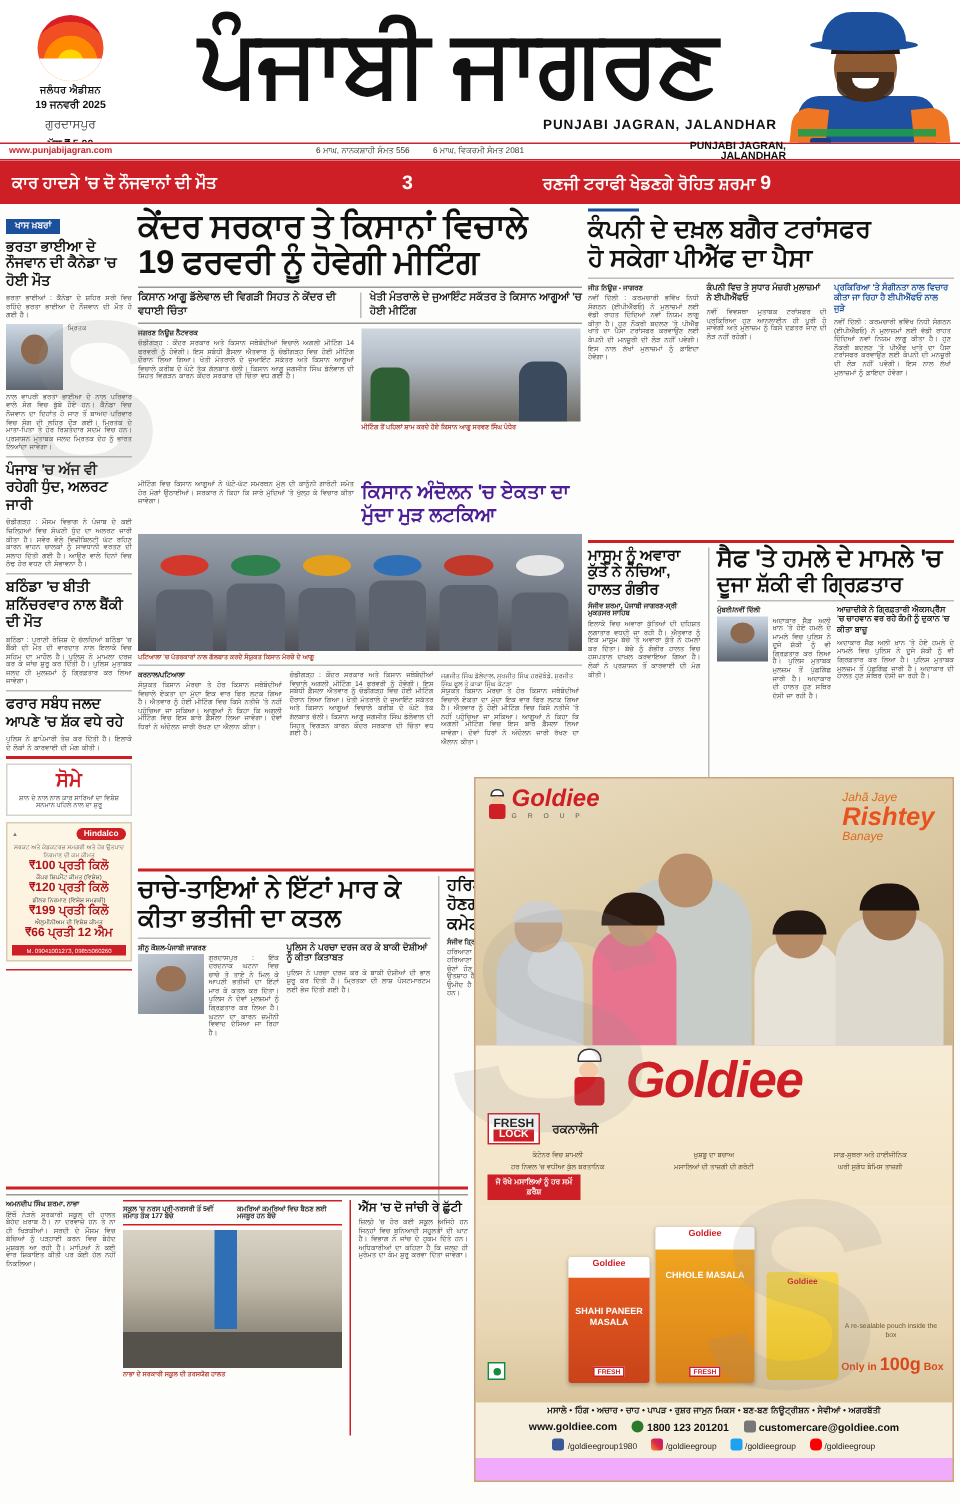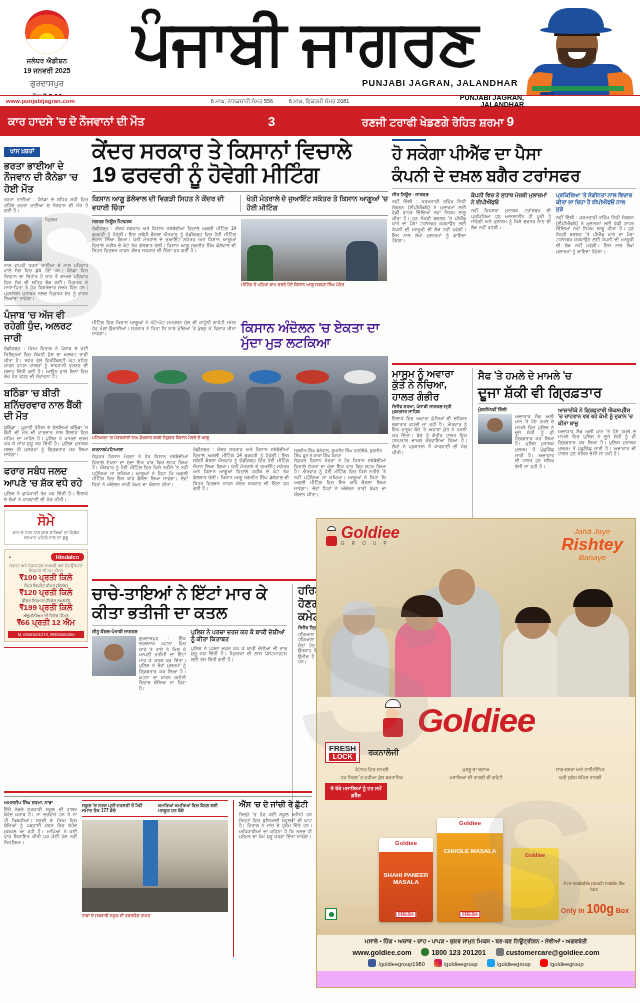--- a/index.html
+++ b/index.html
@@ -142,21 +142,21 @@
   .ad-top { position:relative; height:178px;
     background:linear-gradient(160deg,#e9dcc0 0%,#ddcba5 40%,#cbb versch 100%);
     background:linear-gradient(160deg,#e9dcc0 0%,#ddcba5 45%,#c9b68f 100%); overflow:hidden;}
   .ad-brand { position:absolute; left:8px; top:6px; display:flex; align-items:center; gap:3px;}
   .ad-chef{width:13px;height:20px;position:relative;}
   .ad-chef .hat{position:absolute;left:2px;top:0;width:9px;height:5px;background:#fff;border:.7px solid #333;border-radius:4px 4px 0 0;}
   .ad-chef .fc{position:absolute;left:3px;top:5px;width:7px;height:6px;background:#f3cba8;border-radius:50%;}
   .ad-chef .bd{position:absolute;left:1px;top:10px;width:11px;height:10px;background:#cf1f26;border-radius:2px;}
   .ad-brand .gname{font-size:16px;font-weight:bold;color:#cf1f26;font-style:italic;line-height:16px;}
   .ad-brand .ggrp{font-size:4.5px;letter-spacing:3px;color:#555;}
-  .ad-tag { position:absolute; right:12px; top:8px; text-align:center; color:#e06a1c;}
+  .ad-tag { position:absolute; right:12px; top:8px; text-align:left; color:#e06a1c;}
   .ad-tag .l1{font-size:8px;font-style:italic;}
   .ad-tag .l2{font-size:17px;font-weight:bold;font-style:italic;line-height:17px;color:#e8521f;}
   .ad-tag .l3{font-size:8px;font-style:italic;}
   .fam { position:absolute; bottom:0; left:0; width:100%; height:130px;}
   .fam .p1{position:absolute;left:14px;bottom:0;width:58px;height:74px;background:#cfd3d6;border-radius:26px 26px 0 0;}
   .fam .p1h{position:absolute;left:26px;bottom:62px;width:32px;height:32px;background:#c9a98c;border-radius:50%;}
   .fam .p1hr{position:absolute;left:25px;bottom:82px;width:34px;height:14px;background:#cfcfcf;border-radius:17px 17px 0 0;}
   .fam .p2{position:absolute;left:96px;bottom:0;width:88px;height:112px;background:#c8ccc9;border-radius:34px 34px 0 0;}
   .fam .p2h{position:absolute;left:122px;bottom:92px;width:36px;height:36px;background:#b98f6c;border-radius:50%;}
   .fam .p3{position:absolute;left:78px;bottom:0;width:56px;height:78px;background:#e8738f;border-radius:24px 24px 0 0;}
@@ -408,22 +408,22 @@
           <div class="byline" style="margin-top:2px;">ਸੰਜੀਵ ਤ੍ਰਿਪਾਠੀ, ਜਾਗਰਣ-ਚੰਡੀਗੜ੍ਹ</div>
           <div class="tx" style="height:190px;">ਹਰਿਆਣਾ 'ਚ ਸਾਲ 2013-14 ਤੋਂ ਬਾਅਦ ਐਤਵਾਰ ਨੂੰ ਹਰਿਆਣਾ ਸਿੱਖ ਗੁਰਦੁਆਰਾ ਪ੍ਰਬੰਧਕ ਕਮੇਟੀ ਦੀਆਂ ਚੋਣਾਂ ਹੋਣ ਜਾ ਰਹੀਆਂ ਹਨ। ਵੋਟਰਾਂ ਵਿਚ ਭਾਰੀ ਉਤਸ਼ਾਹ ਹੈ। ਚੋਣ ਨਤੀਜੇ ਦੇਰ ਸ਼ਾਮ ਤੱਕ ਆਉਣ ਦੀ ਉਮੀਦ ਹੈ। ਸੁਰੱਖਿਆ ਦੇ ਪੁਖ਼ਤਾ ਪ੍ਰਬੰਧ ਕੀਤੇ ਗਏ ਹਨ।</div>
         </div>
       </div>
 
     </div>
 
     <div class="col-right">
       <div class="rule-blue"></div>
       <div>
+        <div class="hl-l">ਕੰਪਨੀ ਦੇ ਦਖ਼ਲ ਬਗੈਰ ਟਰਾਂਸਫਰ</div>
         <div class="hl-l" style="margin-bottom:3px;">ਹੋ ਸਕੇਗਾ ਪੀਐੱਫ ਦਾ ਪੈਸਾ</div>
-        <div class="hl-l">ਕੰਪਨੀ ਦੇ ਦਖ਼ਲ ਬਗੈਰ ਟਰਾਂਸਫਰ</div>
         <div class="rule"></div>
         <div style="display:flex;gap:5px;">
           <div style="width:74px;">
             <div class="byline">ਜੀਤ ਨਿਊਜ਼ - ਜਾਗਰਣ</div>
             <div class="tx" style="height:150px;">ਨਵੀਂ ਦਿੱਲੀ : ਕਰਮਚਾਰੀ ਭਵਿੱਖ ਨਿਧੀ ਸੰਗਠਨ (ਈਪੀਐੱਫਓ) ਨੇ ਮੁਲਾਜ਼ਮਾਂ ਲਈ ਵੱਡੀ ਰਾਹਤ ਦਿੰਦਿਆਂ ਨਵਾਂ ਨਿਯਮ ਲਾਗੂ ਕੀਤਾ ਹੈ। ਹੁਣ ਨੌਕਰੀ ਬਦਲਣ 'ਤੇ ਪੀਐੱਫ ਖਾਤੇ ਦਾ ਪੈਸਾ ਟਰਾਂਸਫਰ ਕਰਵਾਉਣ ਲਈ ਕੰਪਨੀ ਦੀ ਮਨਜ਼ੂਰੀ ਦੀ ਲੋੜ ਨਹੀਂ ਪਵੇਗੀ। ਇਸ ਨਾਲ ਲੱਖਾਂ ਮੁਲਾਜ਼ਮਾਂ ਨੂੰ ਫ਼ਾਇਦਾ ਹੋਵੇਗਾ।</div>
           </div>
           <div style="width:80px;">
             <div class="sub-it" style="font-size:5.6px;line-height:7px;">ਕੰਪਨੀ ਵਿਚ ਤੇ ਸੁਧਾਰ ਮੰਜ਼ਰੀ ਮੁਲਾਜ਼ਮਾਂ ਨੇ ਈਪੀਐੱਫਓ</div>
             <div class="tx" style="height:145px;margin-top:2px;">ਨਵੀਂ ਵਿਵਸਥਾ ਮੁਤਾਬਕ ਟਰਾਂਸਫਰ ਦੀ ਪ੍ਰਕਿਰਿਆ ਹੁਣ ਆਨਲਾਈਨ ਹੀ ਪੂਰੀ ਹੋ ਜਾਵੇਗੀ ਅਤੇ ਮੁਲਾਜ਼ਮ ਨੂੰ ਕਿਸੇ ਦਫ਼ਤਰ ਜਾਣ ਦੀ ਲੋੜ ਨਹੀਂ ਰਹੇਗੀ।</div>
           </div>
@@ -437,21 +437,21 @@
       <div class="rule-red"></div>
 
       <div style="display:flex;gap:5px;">
         <div style="width:76px;">
           <div class="hl-head" style="font-size:10px;line-height:11.5px;">ਮਾਸੂਮ ਨੂੰ ਅਵਾਰਾ ਕੁੱਤੇ ਨੇ ਨੋਚਿਆ, ਹਾਲਤ ਗੰਭੀਰ</div>
           <div class="byline" style="margin-top:2px;">ਸੰਜੀਵ ਸ਼ਰਮਾ, ਪੰਜਾਬੀ ਜਾਗਰਣ-ਸ੍ਰੀ ਮੁਕਤਸਰ ਸਾਹਿਬ</div>
           <div class="tx" style="height:160px;">ਇਲਾਕੇ ਵਿਚ ਅਵਾਰਾ ਕੁੱਤਿਆਂ ਦੀ ਦਹਿਸ਼ਤ ਲਗਾਤਾਰ ਵਧਦੀ ਜਾ ਰਹੀ ਹੈ। ਐਤਵਾਰ ਨੂੰ ਇਕ ਮਾਸੂਮ ਬੱਚੇ 'ਤੇ ਅਵਾਰਾ ਕੁੱਤੇ ਨੇ ਹਮਲਾ ਕਰ ਦਿੱਤਾ। ਬੱਚੇ ਨੂੰ ਗੰਭੀਰ ਹਾਲਤ ਵਿਚ ਹਸਪਤਾਲ ਦਾਖ਼ਲ ਕਰਵਾਇਆ ਗਿਆ ਹੈ। ਲੋਕਾਂ ਨੇ ਪ੍ਰਸ਼ਾਸਨ ਤੋਂ ਕਾਰਵਾਈ ਦੀ ਮੰਗ ਕੀਤੀ।</div>
         </div>
         <div style="width:1px;background:#bbb;"></div>
         <div style="width:159px;">
-          <div class="hl-l" style="font-size:10px;line-height:16px;">ਸੈਫ 'ਤੇ ਹਮਲੇ ਦੇ ਮਾਮਲੇ 'ਚ</div>
+          <div class="hl-l" style="font-size:16px;line-height:16px;">ਸੈਫ 'ਤੇ ਹਮਲੇ ਦੇ ਮਾਮਲੇ 'ਚ</div>
           <div class="hl-l" style="font-size:14px;line-height:16px;margin-bottom:2px;">ਦੂਜਾ ਸ਼ੱਕੀ ਵੀ ਗ੍ਰਿਫ਼ਤਾਰ</div>
           <div class="rule"></div>
           <div style="display:flex;gap:4px;">
             <div style="width:76px;">
               <div class="byline">ਮੁੰਬਈ/ਨਵੀਂ ਦਿੱਲੀ</div>
               <div class="photo ph-person" style="width:34px;height:30px;float:left;margin:0 3px 2px 0;"></div>
               <div class="tx" style="height:130px;">ਅਦਾਕਾਰ ਸੈਫ਼ ਅਲੀ ਖ਼ਾਨ 'ਤੇ ਹੋਏ ਹਮਲੇ ਦੇ ਮਾਮਲੇ ਵਿਚ ਪੁਲਿਸ ਨੇ ਦੂਜੇ ਸ਼ੱਕੀ ਨੂੰ ਵੀ ਗ੍ਰਿਫ਼ਤਾਰ ਕਰ ਲਿਆ ਹੈ। ਪੁਲਿਸ ਮੁਤਾਬਕ ਮੁਲਜ਼ਮ ਤੋਂ ਪੁੱਛਗਿੱਛ ਜਾਰੀ ਹੈ। ਅਦਾਕਾਰ ਦੀ ਹਾਲਤ ਹੁਣ ਸਥਿਰ ਦੱਸੀ ਜਾ ਰਹੀ ਹੈ।</div>
             </div>
             <div style="width:78px;">
               <div class="sub-it" style="font-size:5.4px;line-height:6.8px;">ਆਜ਼ਾਦੀਕੇ ਨੇ ਗ੍ਰਿਫ਼ਤਾਰੀ ਐਕਸਪ੍ਰੈੱਸ 'ਚ ਚਾਹਵਾਨ ਵਰ ਰਹੇ ਕੰਮੀ ਨੂੰ ਦੁਕਾਨ 'ਚ ਕੀਤਾ ਬਾਜ਼ੂ</div>

